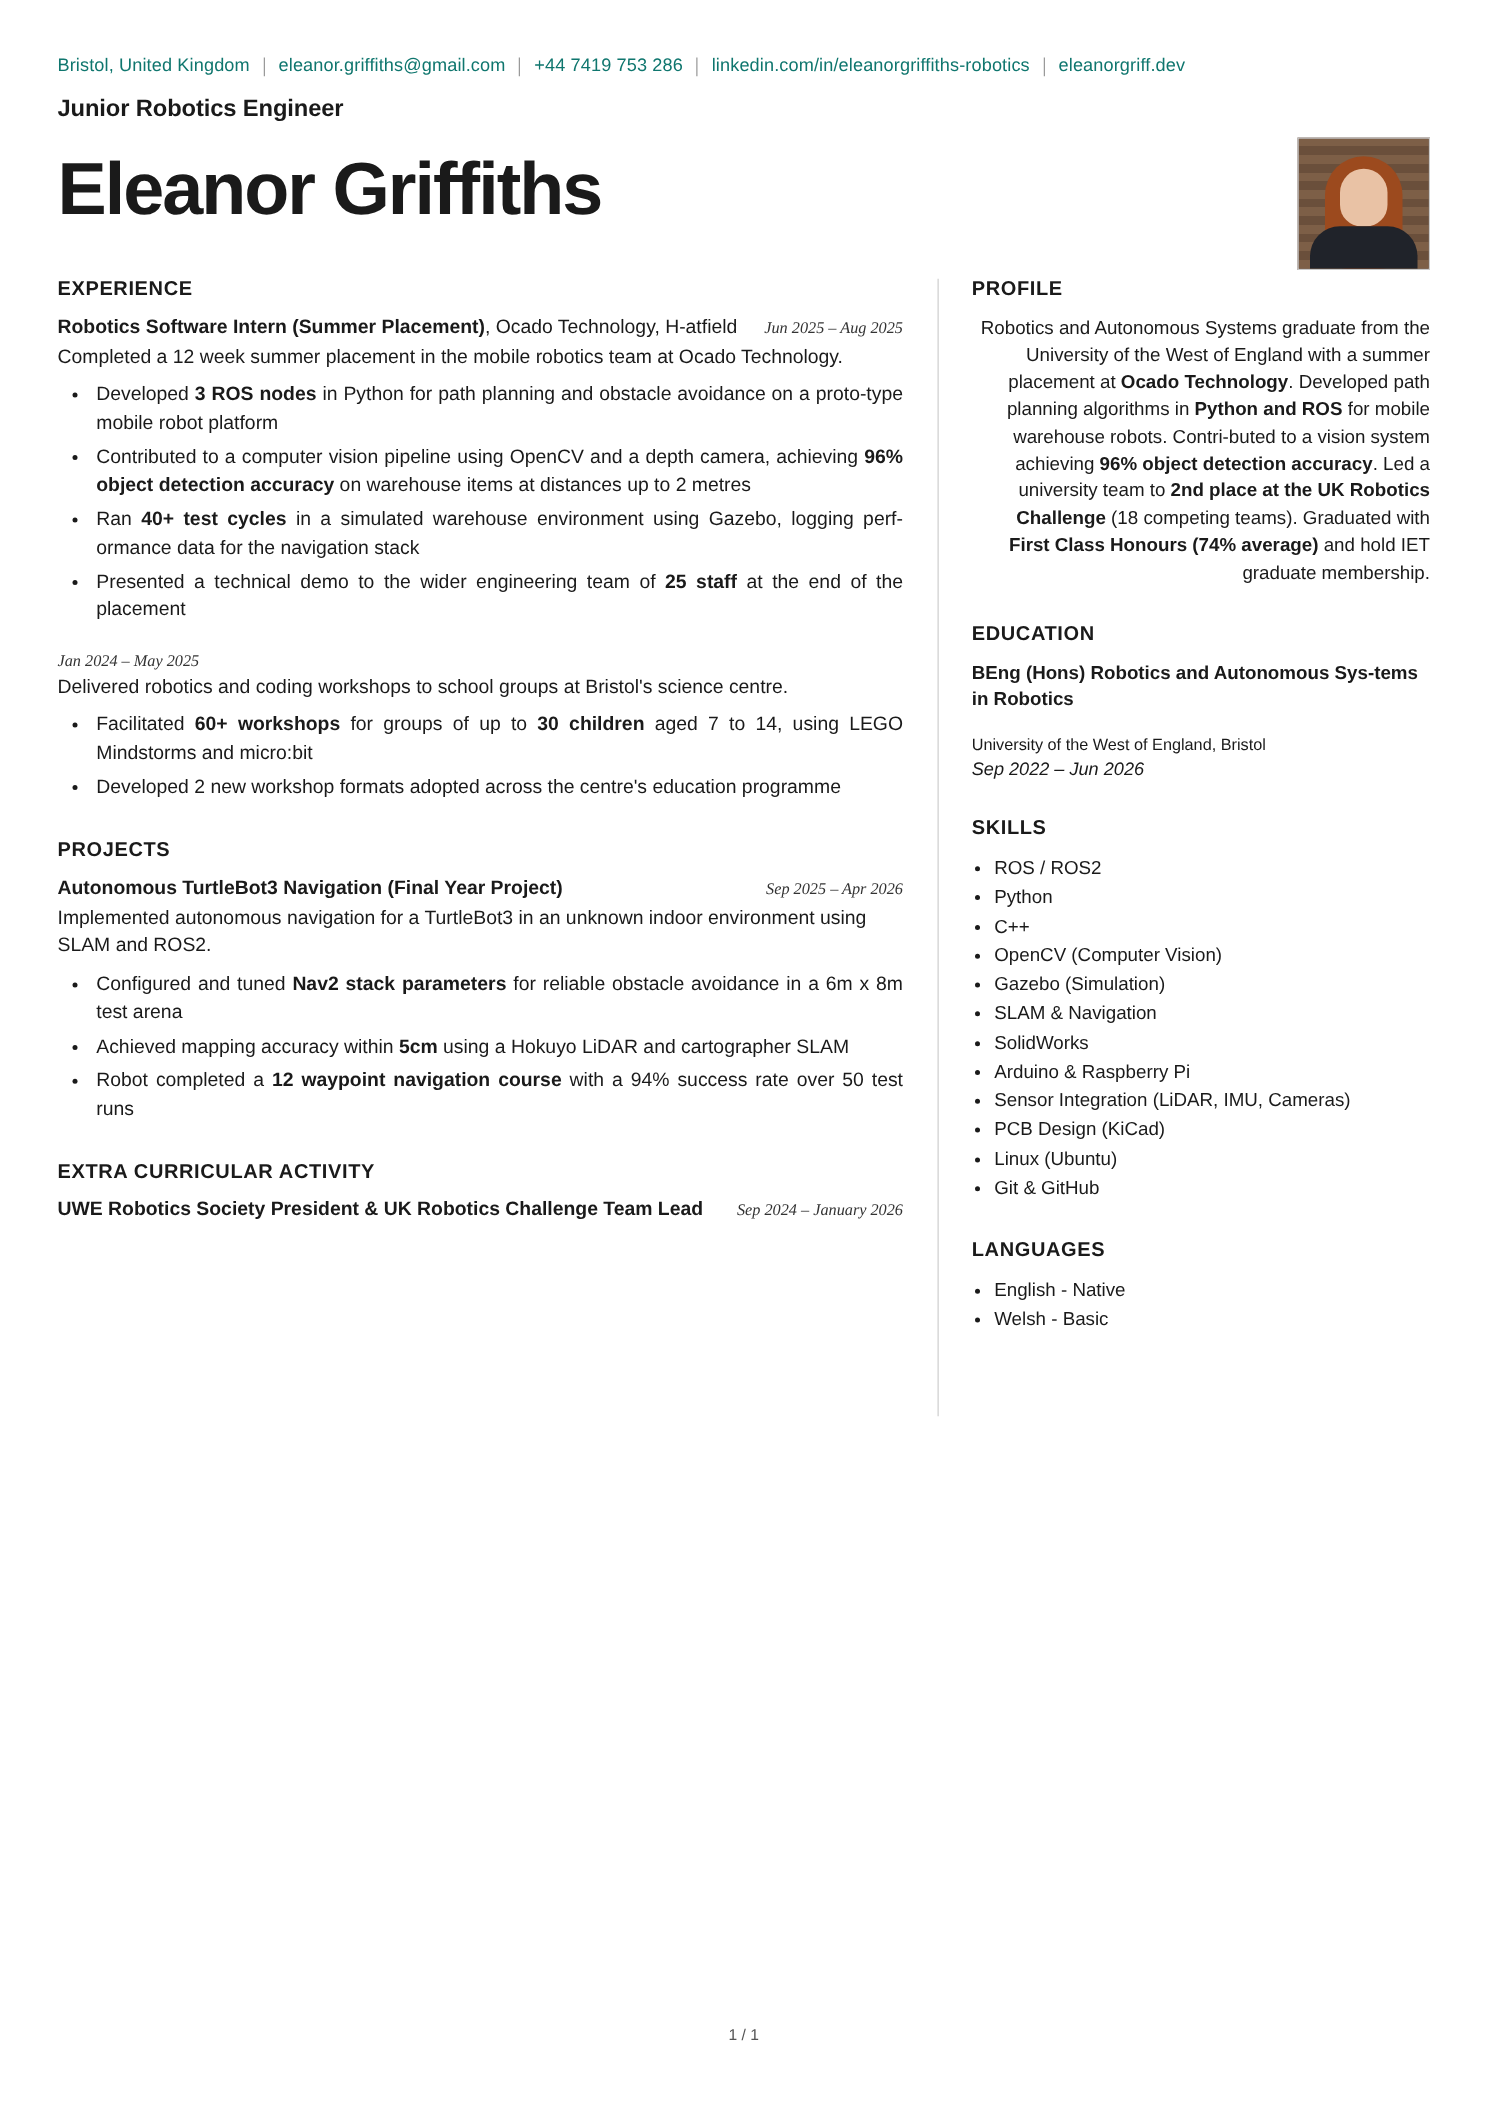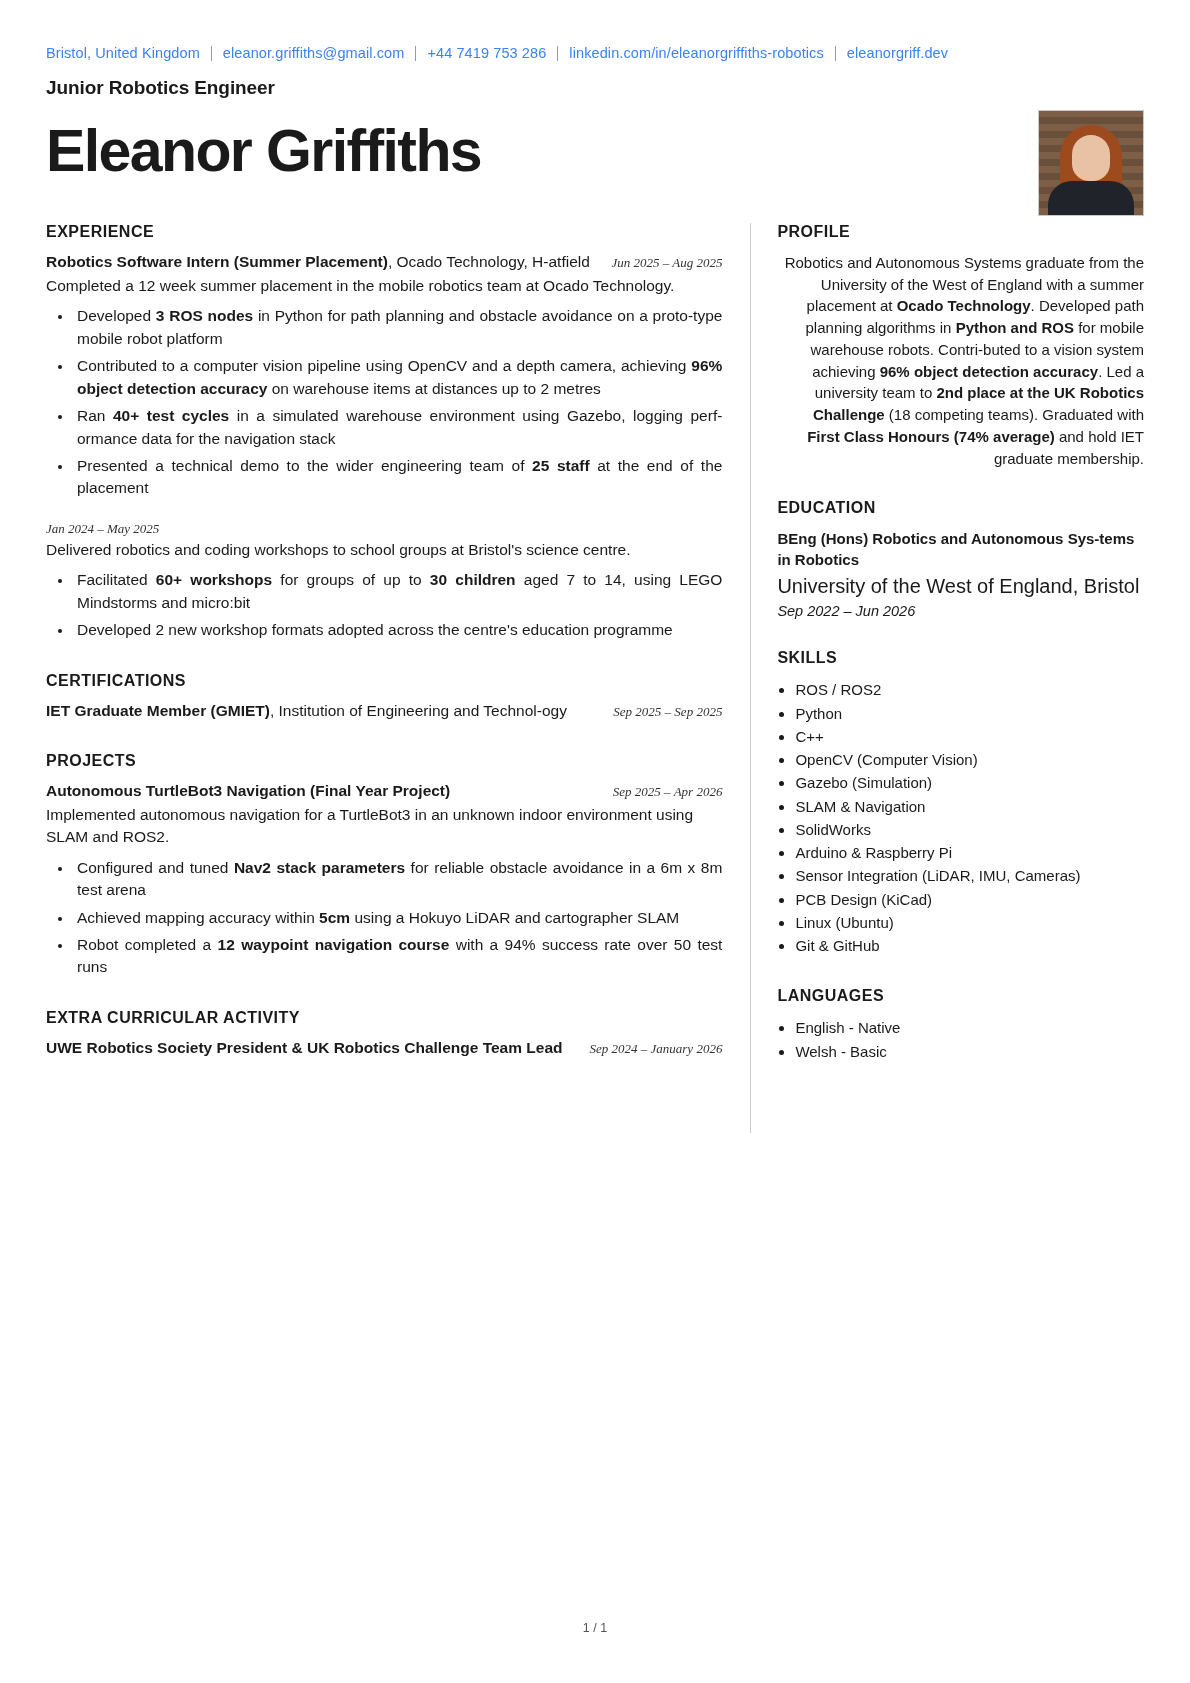--- a/index.html
+++ b/index.html
@@ -18,21 +18,21 @@
     position: relative;
     width: 1190px;
     min-height: 1683px;
     box-sizing: border-box;
     padding: 44px 46px 0 46px;
   }
 
   
   .contact-line {
     font-size: 14.5px;
-    color: #3b82f6;
+    color: #0f766e;
     letter-spacing: 0.1px;
     display: flex;
     align-items: center;
     flex-wrap: wrap;
     line-height: 1.3;
   }
   .contact-line .sep {
     display: inline-block;
     width: 1px;
     height: 15px;
@@ -183,23 +183,23 @@
     font-size: 15px;
     line-height: 1.45;
     text-align: right;
   }
   .edu-degree {
     font-size: 15px;
     font-weight: bold;
     line-height: 1.4;
   }
   .edu-school {
-    font-size: 20px;
+    font-size: 13px;
     line-height: 1.45;
-    margin-top: 2px;
+    margin-top: 17px;
   }
   .edu-date {
     font-size: 14.5px;
     font-style: italic;
     margin-top: 2px;
   }
   ul.plain {
     margin: 0;
     padding-left: 18px;
   }
@@ -271,31 +271,20 @@
               </div>
               <div class="entry-desc">Delivered robotics and coding workshops to school groups at Bristol's science centre.</div>
               <ul class="bullets">
                 <li>Facilitated <b>60+ workshops</b> for groups of up to <b>30 children</b> aged 7 to 14, using LEGO Mindstorms and micro:bit</li>
                 <li>Developed 2 new workshop formats adopted across the centre's education programme</li>
               </ul>
             </div>
           </div>
       </div>
 
-      <div class="block">
-        <h2 class="section">CERTIFICATIONS</h2>
-        <div>
-            <div class="entry">
-              <div class="entry-head">
-                <div class="entry-title"><b>IET Graduate Member (GMIET)</b>, Institution of Engineering and Technol-ogy</div>
-                <div class="entry-date">Sep 2025 – Sep 2025</div>
-              </div>
-            </div>
-          </div>
-      </div>
 
       <div class="block">
         <h2 class="section">PROJECTS</h2>
         <div>
             <div class="entry">
               <div class="entry-head">
                 <div class="entry-title"><b>Autonomous TurtleBot3 Navigation (Final Year Project)</b></div>
                 <div class="entry-date">Sep 2025 – Apr 2026</div>
               </div>
               <div class="entry-desc">Implemented autonomous navigation for a TurtleBot3 in an unknown indoor environment using SLAM and ROS2.</div>

